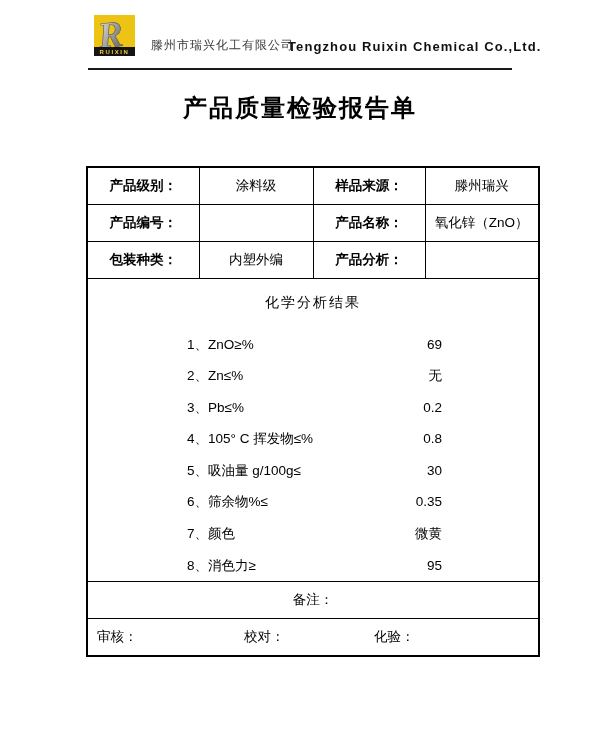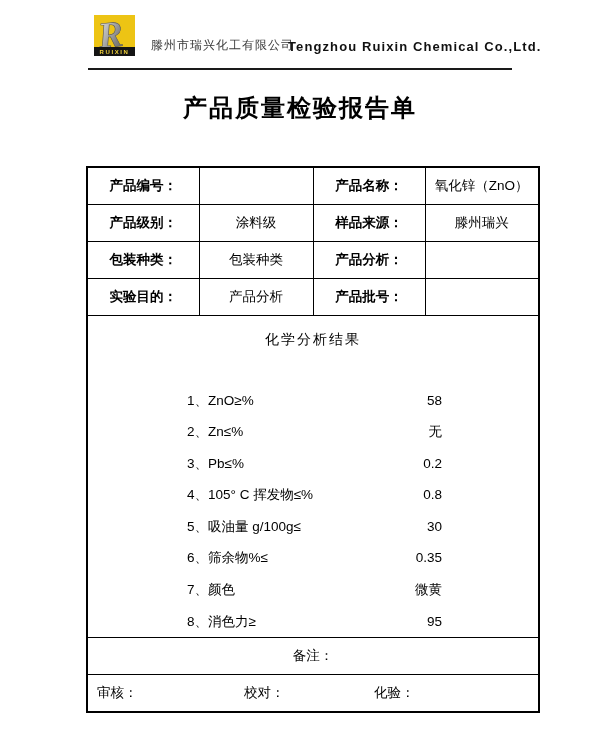--- a/index.html
+++ b/index.html
@@ -60,21 +60,21 @@
     height: 316px;
     vertical-align: top;
     text-align: left;
     position: relative;
   }
   .analysis-heading {
     padding-top: 15px;
     font-size: 14px;
     letter-spacing: 2px;
   }
-  .analysis-items { margin-top: 36px; }
+  .analysis-items { margin-top: 17px; }
   .analysis-item {
     position: relative;
     height: 31.6px;
     line-height: 31.6px;
   }
   .analysis-item .item-label {
     position: absolute; left: 97px; top: 0;
     white-space: nowrap;
   }
   .analysis-item .item-value {
@@ -129,51 +129,45 @@
 
 <table class="report">
   <colgroup>
     <col style="width:112px">
       <col style="width:114px">
       <col style="width:112px">
       <col style="width:114px">
   </colgroup>
   <tbody>
     <tr>
+      <td class="lbl">产品级别：</td>
+      <td class="val">涂料级</td>
+      <td class="lbl">样品来源：</td>
+      <td class="val">滕州瑞兴</td>
+    </tr>
+    <tr>
       <td class="lbl">产品编号：</td>
       <td class="val"></td>
       <td class="lbl">产品名称：</td>
       <td class="val">氧化锌（ZnO）</td>
     </tr>
     <tr>
-      <td class="lbl">产品级别：</td>
-      <td class="val">涂料级</td>
-      <td class="lbl">样品来源：</td>
-      <td class="val">滕州瑞兴</td>
-    </tr>
-    <tr>
       <td class="lbl">包装种类：</td>
-      <td class="val">包装种类</td>
+      <td class="val">内塑外编</td>
       <td class="lbl">产品分析：</td>
-      <td class="val"></td>
-    </tr>
-    <tr>
-      <td class="lbl">实验目的：</td>
-      <td class="val">产品分析</td>
-      <td class="lbl">产品批号：</td>
       <td class="val"></td>
     </tr>
 
     <tr>
       <td class="analysis-cell" colspan="4">
         <div class="analysis-heading">化学分析结果</div>
         <div class="analysis-items">
           <div class="analysis-item">
             <span class="item-label">1、ZnO≥%</span>
-            <span class="item-value">58</span>
+            <span class="item-value">69</span>
           </div>
           <div class="analysis-item">
             <span class="item-label">2、Zn≤%</span>
             <span class="item-value">无</span>
           </div>
           <div class="analysis-item">
             <span class="item-label">3、Pb≤%</span>
             <span class="item-value">0.2</span>
           </div>
           <div class="analysis-item">

